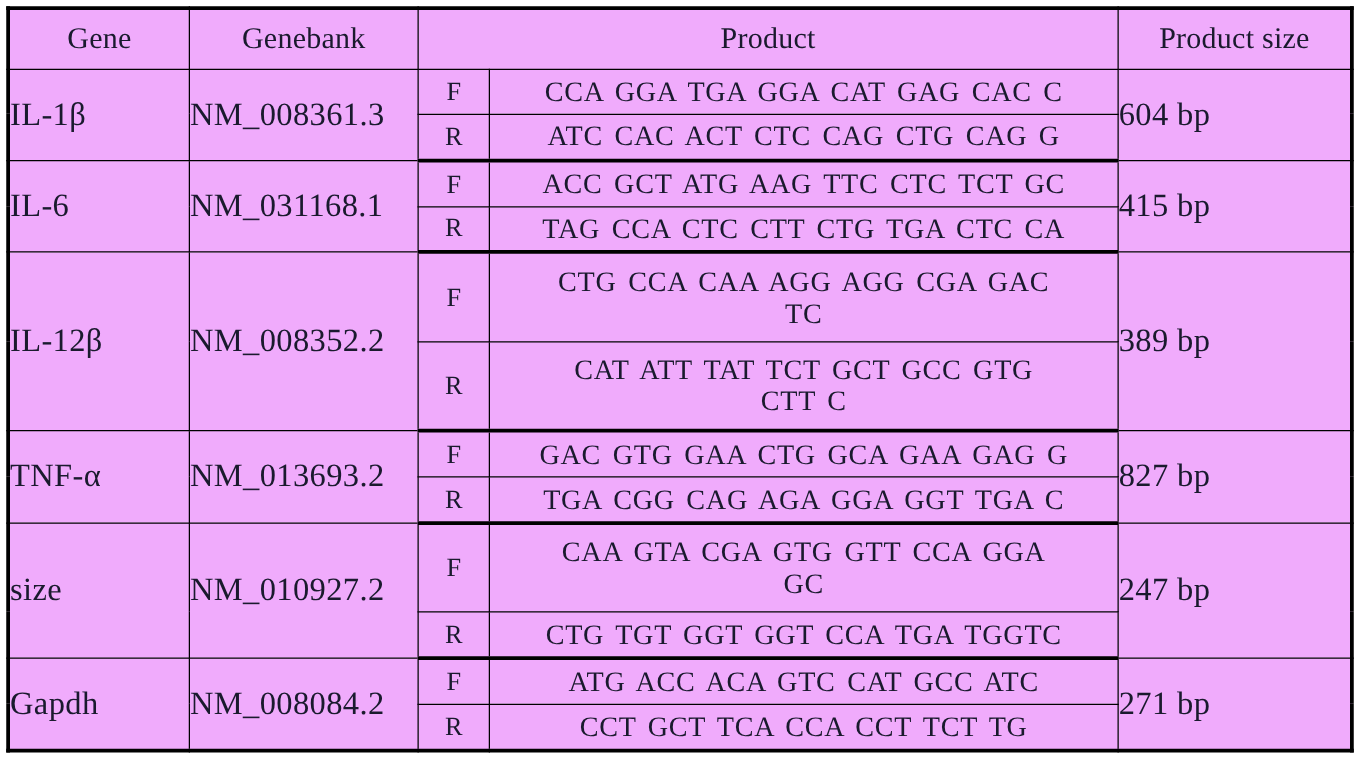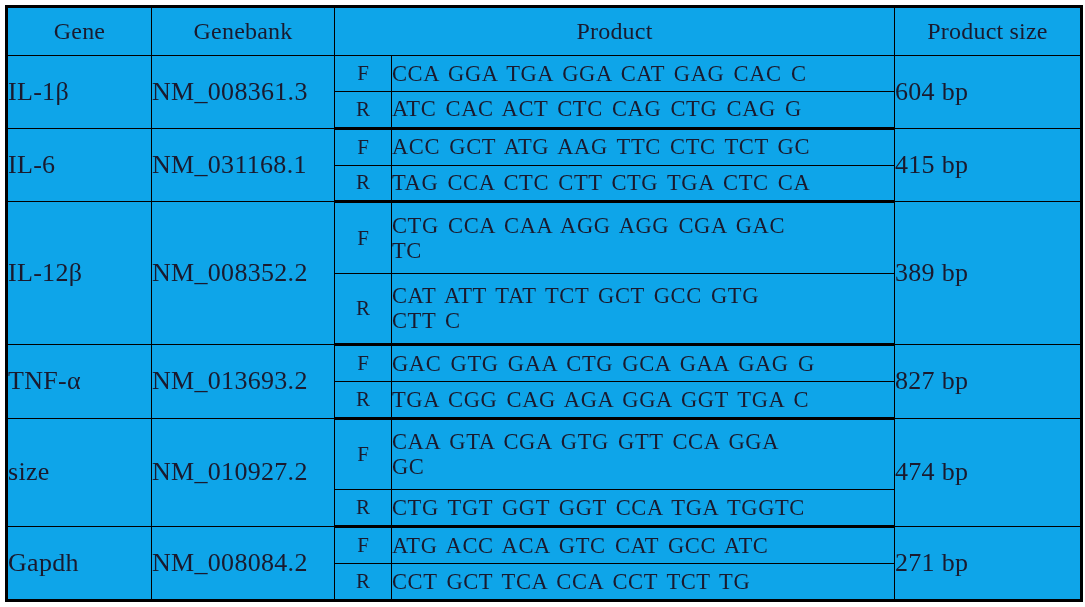--- a/index.html
+++ b/index.html
@@ -32,21 +32,21 @@
     table-layout: fixed;
     background: #ffffff;
   }
 
   table.primer-table td,
   table.primer-table th {
     border: 1px solid #000000;
     padding: 0;
     font-weight: normal;
     vertical-align: middle;
-    background: #0ea5e9;
+    background: #f0abfc;
     font-family: Liberation Serif, serif;
   }
 
   
   table.primer-table {
     border: 3px solid #000000;
   }
 
   
   col.c-gene      { width: 145px; }
@@ -70,21 +70,21 @@
     font-size: 26px;
     letter-spacing: 0.3px;
   }
 
   .cell-dir {
     text-align: center;
     font-size: 21px;
   }
 
   .cell-seq {
-    text-align: left;
+    text-align: center;
     font-size: 22.5px;
     padding-left: 10px;
     padding-right: 4px;
     line-height: 1.12;
     letter-spacing: 0.6px;
     word-spacing: 3px;
   }
 
   
   tr.grp-end > td {
@@ -178,21 +178,21 @@
           </td>
         </tr>
         <tr>
           <td class="cell-gene" rowspan="2">size</td>
           <td class="cell-bank" rowspan="2">NM_010927.2</td>
           <td class="cell-dir">F</td>
           <td class="cell-seq">
             <span class="seq-line">CAA GTA CGA GTG GTT CCA GGA</span>
             <span class="seq-line">GC</span>
           </td>
-          <td class="cell-size" rowspan="2">474 bp</td>
+          <td class="cell-size" rowspan="2">247 bp</td>
         </tr>
         <tr class="grp-end">
           <td class="cell-dir">R</td>
           <td class="cell-seq">
             <span class="seq-line">CTG TGT GGT GGT CCA TGA TGGTC</span>
           </td>
         </tr>
         <tr>
           <td class="cell-gene" rowspan="2">Gapdh</td>
           <td class="cell-bank" rowspan="2">NM_008084.2</td>

